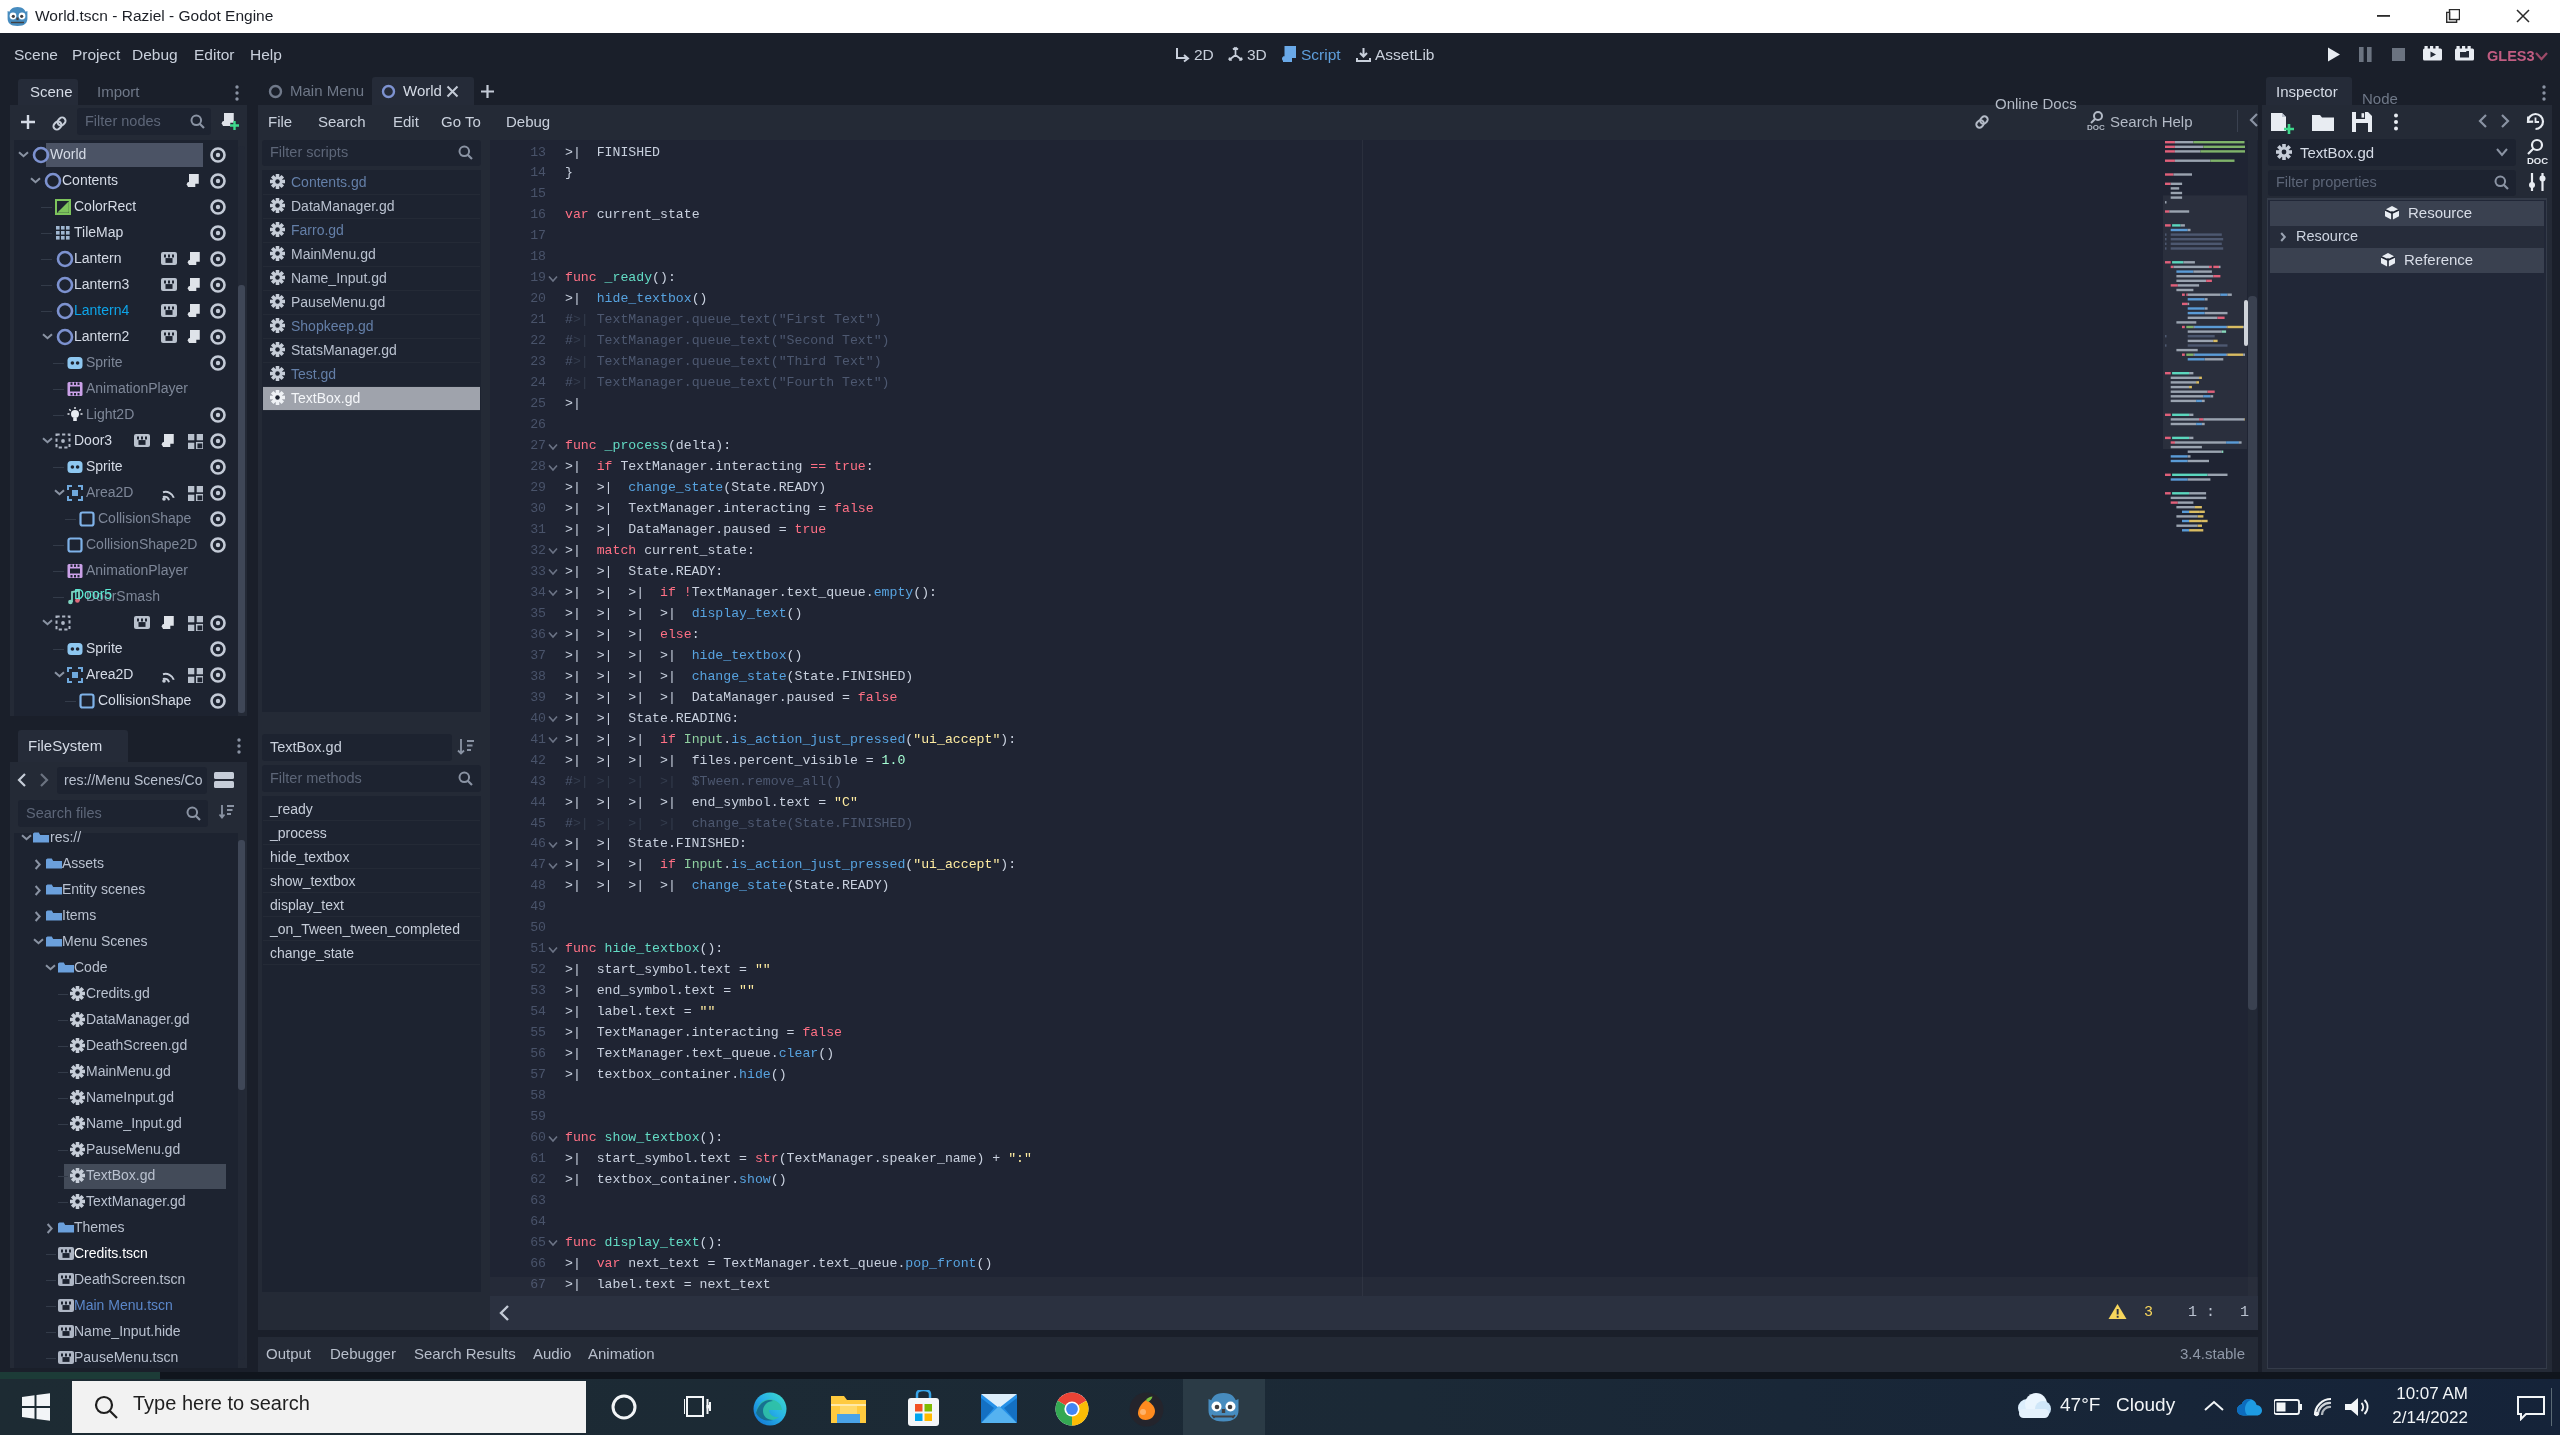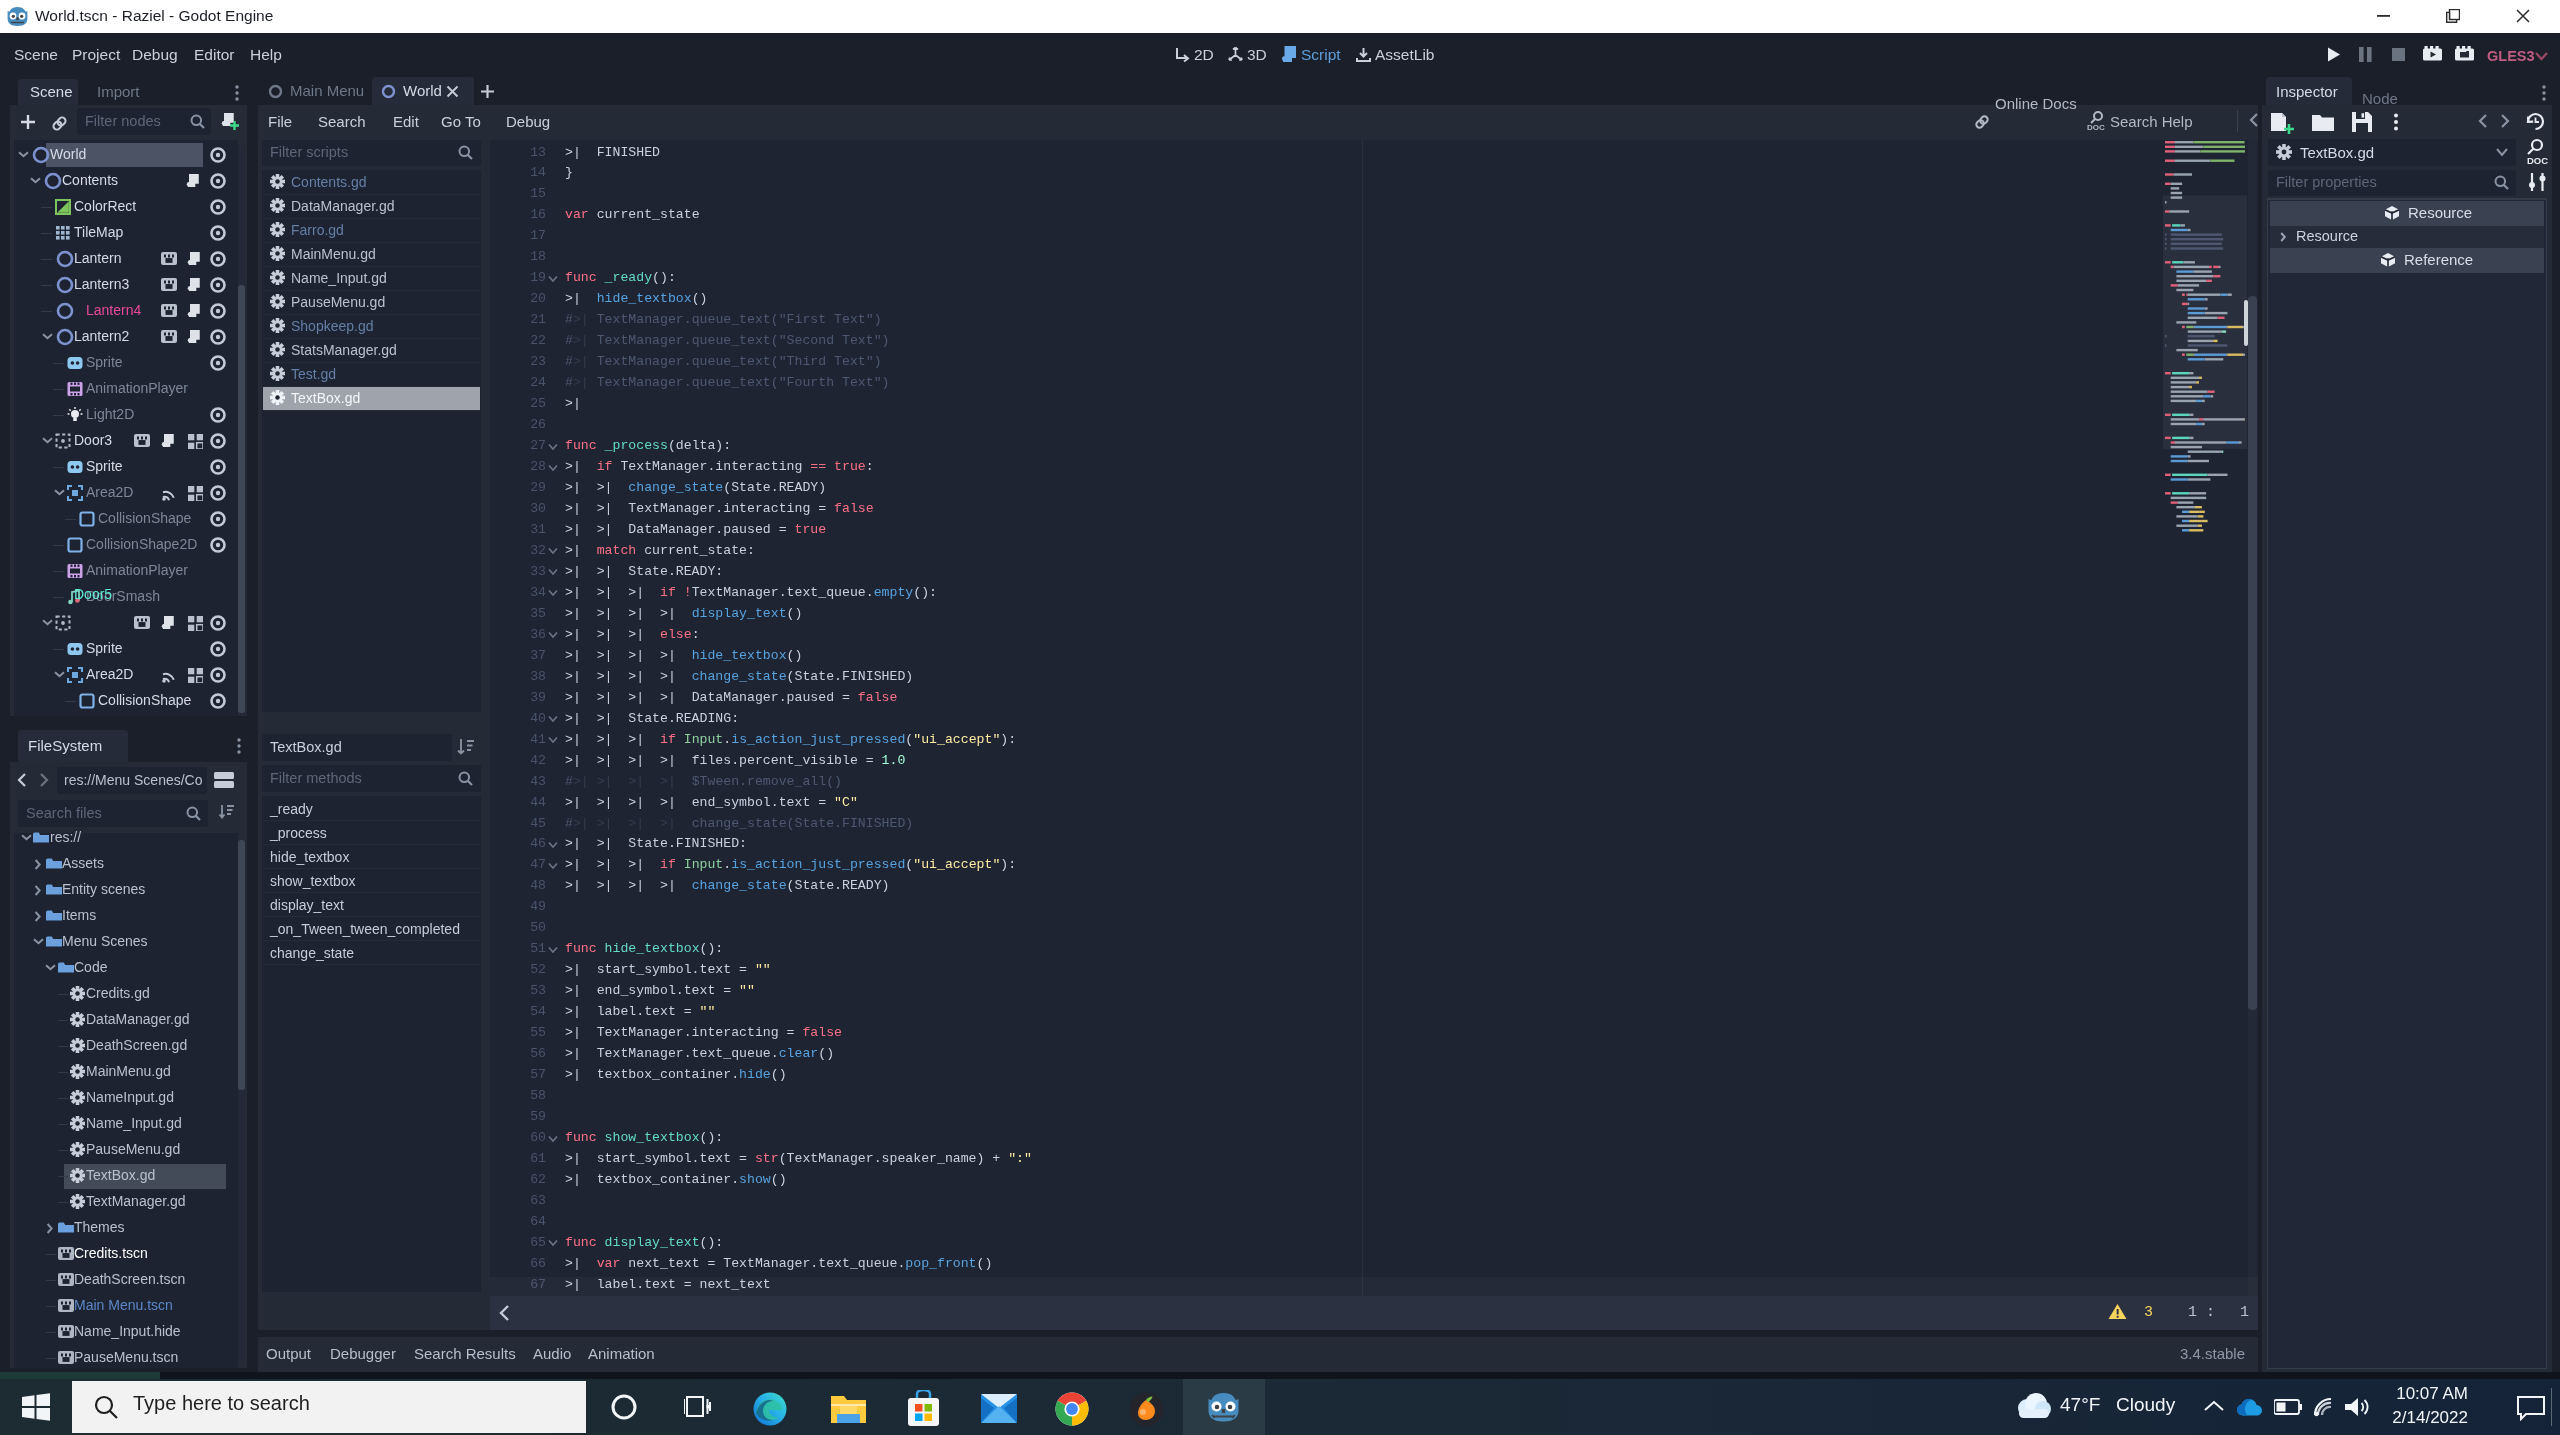--- a/index.html
+++ b/index.html
@@ -204,21 +204,21 @@
     <rect x="0.75" y="9.3" width="4.5" height="3.75" rx="2" fill="#dfe3e9"></rect>
   </svg>
 <svg style="position:absolute;left:208px;top:275px" width="20" height="20">
     <circle cx="10" cy="10" r="6.5" fill="none" stroke="#c3cad6" stroke-width="2.6"></circle>
     <circle cx="10" cy="10" r="2.2" fill="#c3cad6"></circle>
   </svg>
 <div style="position:absolute;left:41px;top:311px;width:11px;height:1px;background:#333b49;"></div>
 <svg style="position:absolute;left:55px;top:301px" width="20" height="20">
     <circle cx="10.0" cy="10.0" r="7" fill="none" stroke="#7d92d0" stroke-width="2.6"></circle>
   </svg>
-<div style="position:absolute;left:86px;top:302px;font:400 14px 'Liberation Sans',sans-serif;color:#ec4899;letter-spacing:0;white-space:nowrap">Lantern4</div>
+<div style="position:absolute;left:74px;top:302px;font:400 14px 'Liberation Sans',sans-serif;color:#0ea5e9;letter-spacing:0;white-space:nowrap">Lantern4</div>
 <svg style="position:absolute;left:161px;top:304px" width="16" height="13.6">
     <rect x="0" y="0" width="16" height="13.12" rx="2" fill="#b9c1cd"></rect>
     <rect x="3.0" y="2.5" width="2.0" height="3" fill="#1d2330"></rect>
     <rect x="7.0" y="2.5" width="2.0" height="3" fill="#1d2330"></rect>
     <rect x="11.0" y="2.5" width="2.0" height="3" fill="#1d2330"></rect>
     <rect x="4.48" y="6.08" width="7.04" height="4.8" fill="#1d2330"></rect>
   </svg>
 <svg style="position:absolute;left:187px;top:303px" width="15" height="15">
     <path d="M3.0 1 L12.75 1 L12.75 10.799999999999999 L9.3 10.799999999999999 L9.3 14 L1.7999999999999998 14 L1.7999999999999998 9.3 L3.0 9.3 Z" fill="#dfe3e9"></path>
     <rect x="0.75" y="9.3" width="4.5" height="3.75" rx="2" fill="#dfe3e9"></rect>

